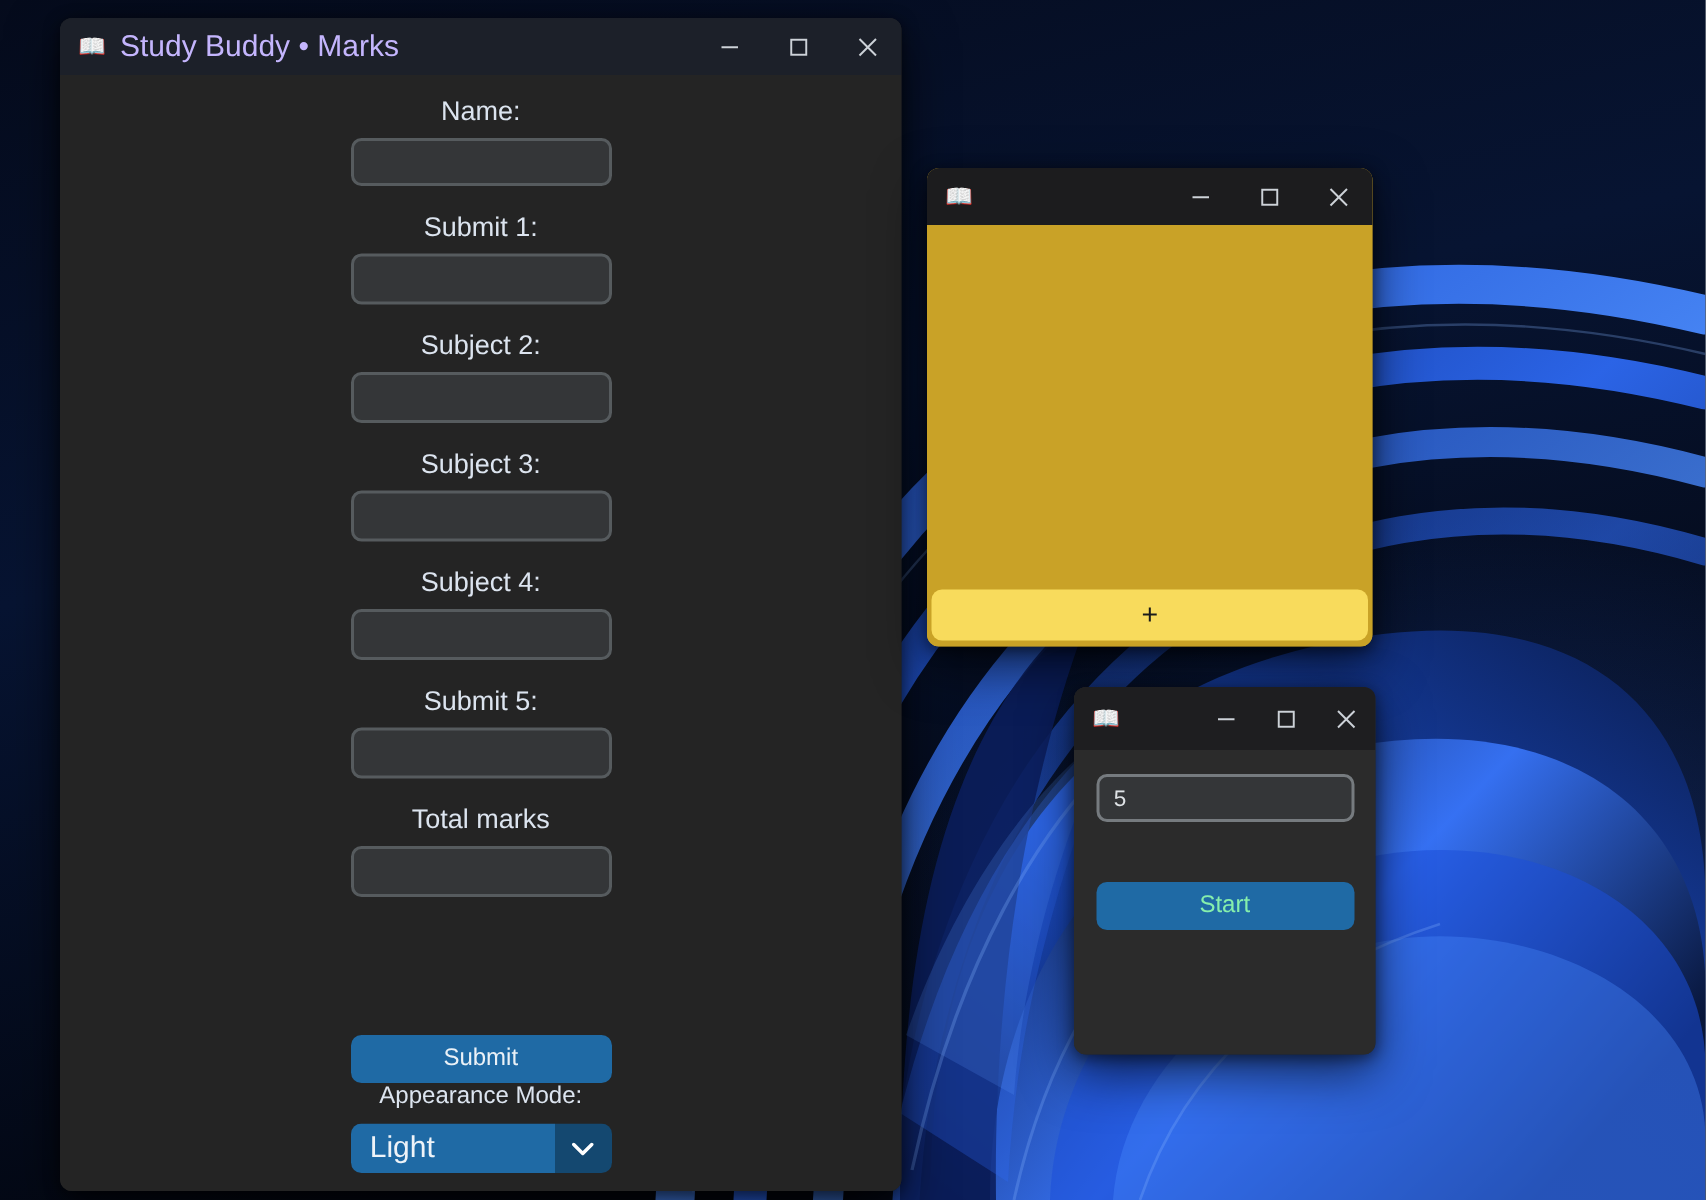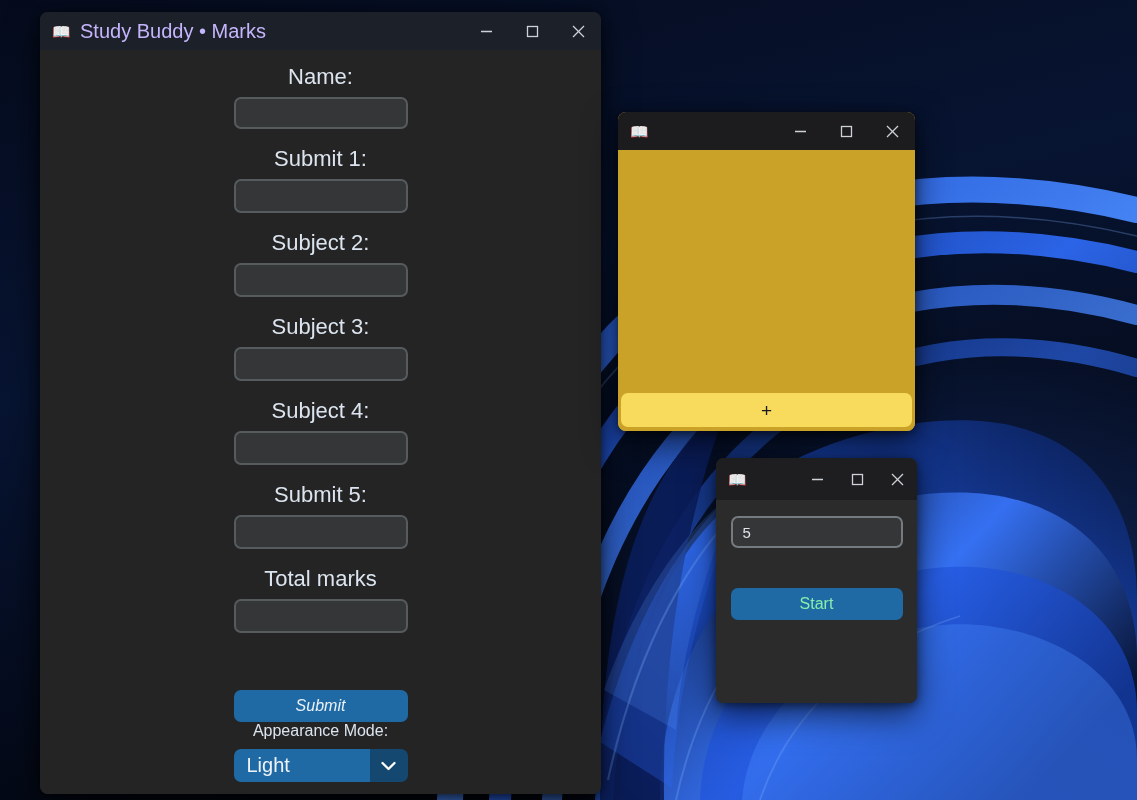--- a/index.html
+++ b/index.html
@@ -75,21 +75,21 @@
   #marks-body {
     background: #242424;
     height: calc(100% - 38px);
     padding-top: 14px;
     display: flex;
     flex-direction: column;
     align-items: center;
   }
   .field-label {
     color: #dce4ef;
-    font-size: 22px;
+    font-size: 18px;
     text-align: center;
     margin-bottom: 7px;
   }
   .ctk-entry {
     width: 174px;
     height: 32px;
     background: #343638;
     border: 2px solid #565b5e;
     border-radius: 7px;
     margin-bottom: 17px;
@@ -107,21 +107,20 @@
     height: 32px;
     background: #1f6aa5;
     border: none;
     border-radius: 7px;
     color: #eaf1f7;
     font-size: 16px;
     font-family: "Liberation Sans", sans-serif;
     display: flex;
     align-items: center;
     justify-content: center;
-    font-style: italic;
   }
 
   #appearance-label {
     color: #dce4ef;
     font-size: 16px;
     margin-bottom: 9px;
   }
   .ctk-option-menu {
     width: 174px;
     height: 33px;

